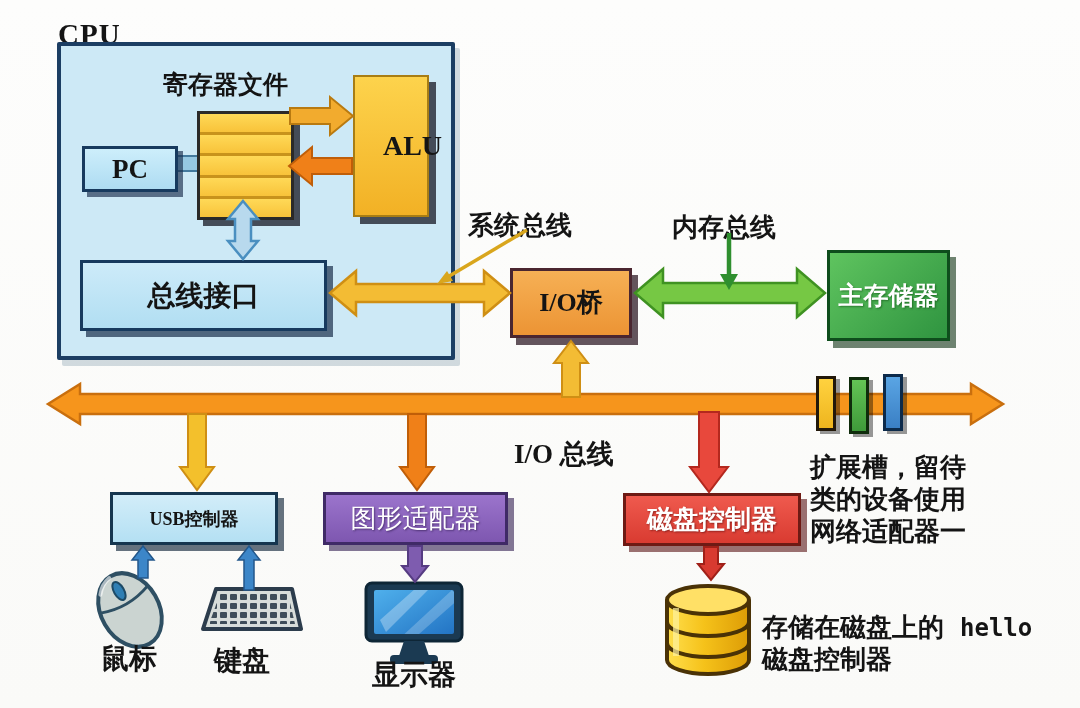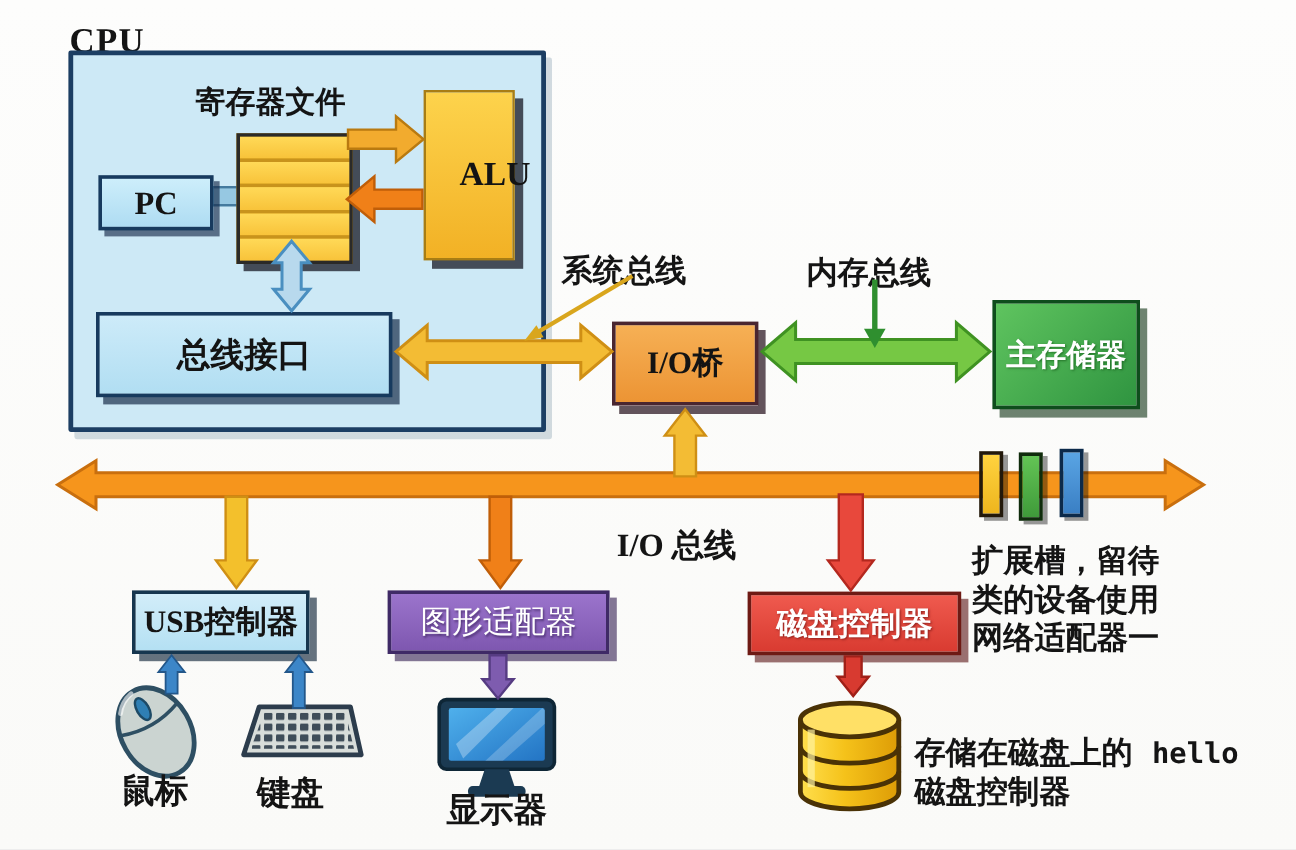--- a/index.html
+++ b/index.html
@@ -62,24 +62,24 @@
     left:827px;top:250px;width:123px;height:91px;
     background:linear-gradient(135deg,#5fc45f,#2f9440);
     border:3px solid #0e4d1c;box-shadow:6px 7px 0 rgba(15,50,20,.6);
     font-size:25px;font-weight:600;color:#fff;text-shadow:1px 1px 2px rgba(0,60,0,.5);z-index:3;
   }
   .sysbus-label{left:468px;top:194px;font-size:26px;font-weight:700;z-index:4;}
   .membus-label{left:672px;top:196px;font-size:26px;font-weight:700;z-index:4;}
   .iobus-label{left:514px;top:422px;font-size:27px;font-weight:600;z-index:4;}
   
   .usb-box{
-    left:110px;top:492px;width:148px;height:53px;
+    left:110px;top:492px;width:168px;height:53px;
     background:linear-gradient(180deg,#d2edf9,#b4e0f3);
     border:3px solid #16364f;box-shadow:6px 6px 0 rgba(20,40,60,.65);
-    font-size:26px;font-weight:700;z-index:3;
+    font-size:18px;font-weight:700;z-index:3;
   }
   .gfx-box{
     left:323px;top:492px;width:185px;height:53px;
     background:linear-gradient(180deg,#9b74cc,#7e57b0);
     border:3px solid #3f2a66;box-shadow:6px 6px 0 rgba(50,30,80,.6);
     font-size:26px;font-weight:400;color:#fff;text-shadow:1px 1px 2px rgba(40,20,70,.6);z-index:3;
   }
   .disk-box{
     left:623px;top:493px;width:178px;height:53px;
     background:linear-gradient(180deg,#ef5a4e,#d93b31);

